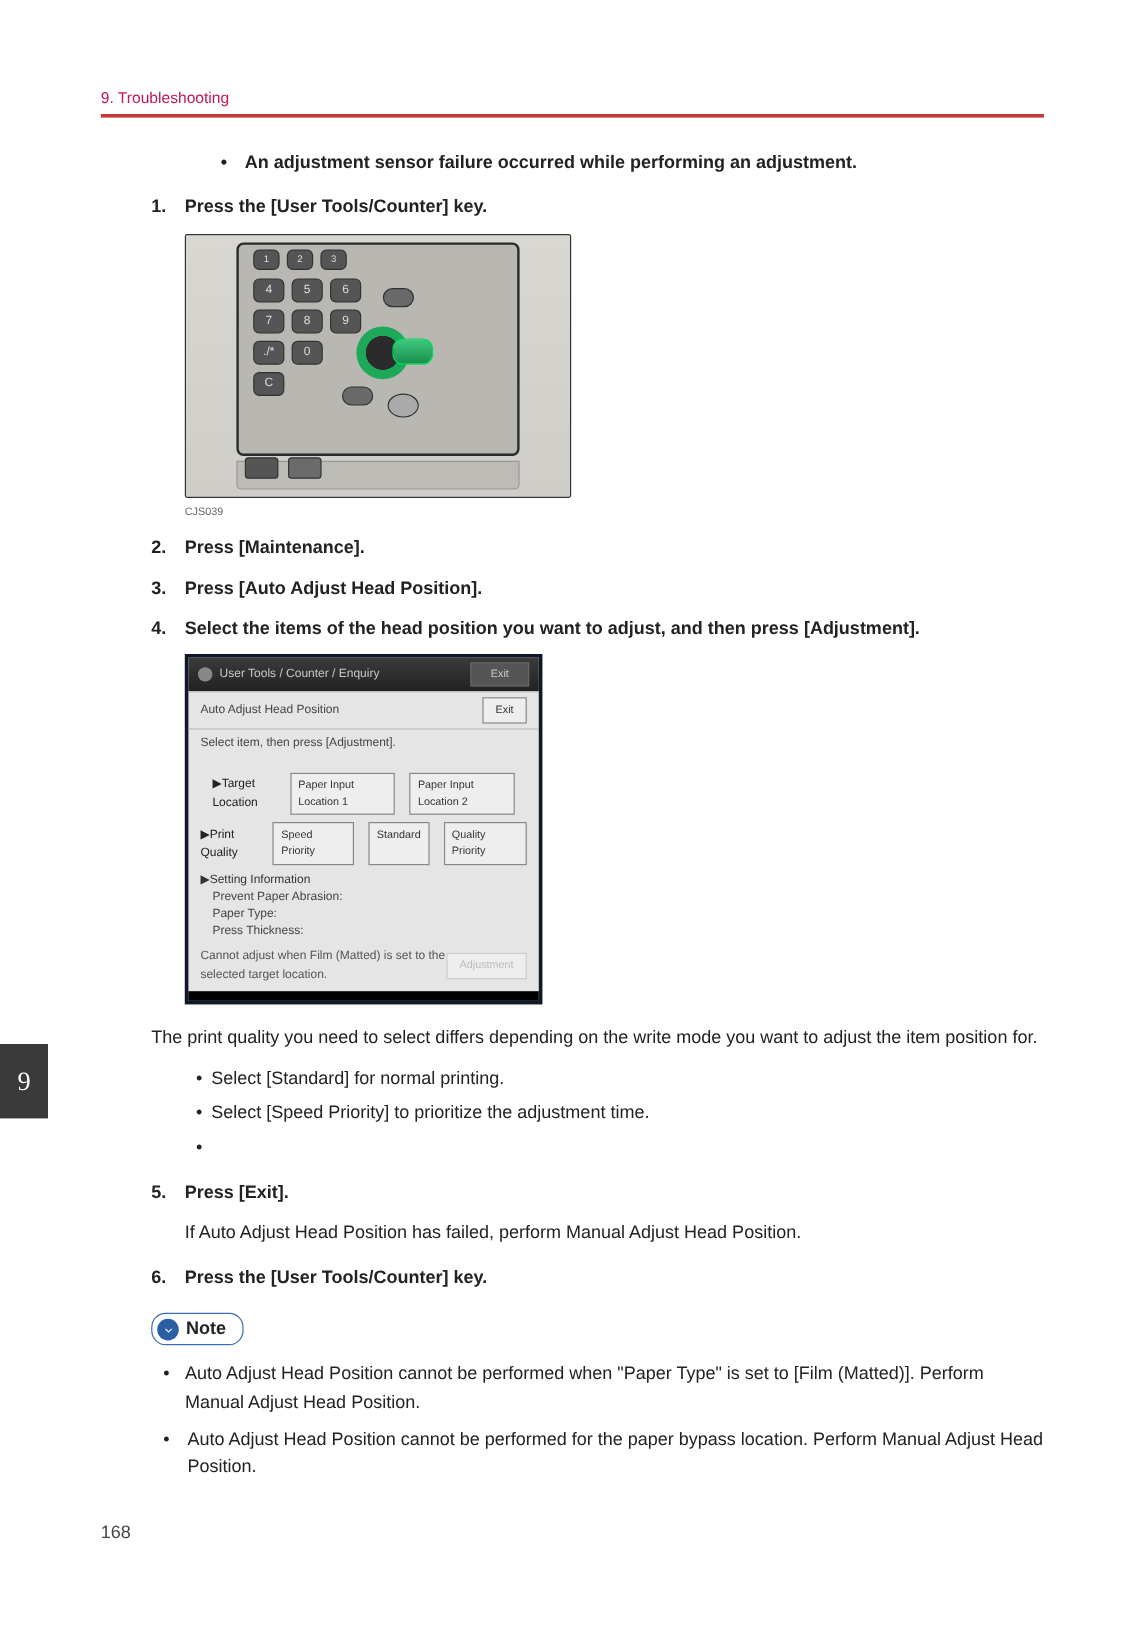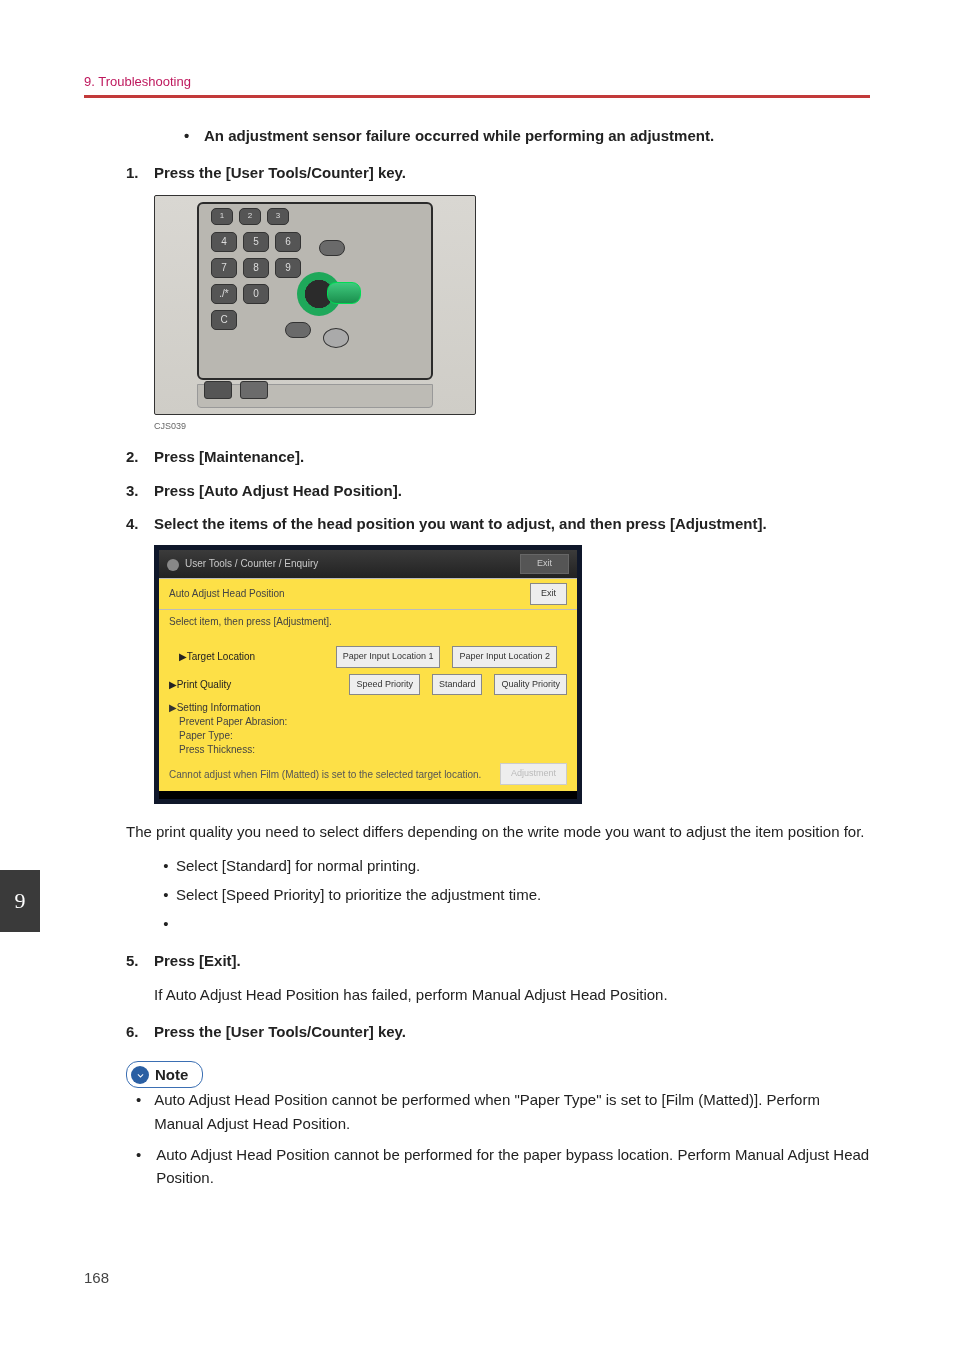--- a/index.html
+++ b/index.html
@@ -11,21 +11,21 @@
   .content { padding: 50px 84px 0 126px; font-size: 15px; color: #222; line-height: 1.55; }
   .bullet-line { display: flex; font-weight: 600; margin-bottom: 14px; margin-left: 58px; }
   .bullet-dot { width: 20px; }
   .step { display: flex; margin-bottom: 10px; }
   .step-num { width: 28px; font-weight: 700; color: #222; }
   .step-text { font-weight: 700; color: #222; }
   .step-body { margin-left: 28px; margin-top: 6px; margin-bottom: 14px; }
   .sub-bullets { margin-left: 10px; }
   .sub-bullets .row { display: flex; margin-bottom: 6px; }
   .sub-bullets .dash { width: 20px; text-align: center; }
-  .note-badge { display: inline-flex; align-items: center; border: 1.5px solid #3b6fb3; border-radius: 12px; padding: 1px 14px 1px 4px; margin: 8px 0 0 0; }
+  .note-badge { display: inline-flex; align-items: center; border: 1.5px solid #3b6fb3; border-radius: 12px; padding: 1px 14px 1px 4px; margin: 8px 0 12px 0; }
   .note-badge .circle { width: 18px; height: 18px; border-radius: 50%; background: #2a5fa3; display: inline-flex; align-items: center; justify-content: center; margin-right: 6px; }
   .note-badge .circle svg { width: 11px; height: 11px; fill: #fff; }
   .note-badge .txt { font-weight: 700; color: #222; font-size: 15px; }
   .note-bullets { margin-left: 10px; }
   .note-bullets .row { display: flex; margin-bottom: 8px; }
   .note-bullets .dash { width: 22px; text-align: left; }
   .side-tab { position: absolute; left: 0; top: 870px; width: 40px; height: 62px; background: #3a3a3a; color: #fff; display: flex; align-items: center; justify-content: center; font-family: Georgia, serif; font-size: 22px; }
   .pagenum { position: absolute; bottom: 68px; left: 84px; font-size: 15px; color: #444; }
 
   
@@ -36,21 +36,21 @@
   .kp.small { width: 22px; height: 17px; font-size: 8px; }
   .btn-round { position: absolute; border-radius: 14px; background: #6a6a6a; border: 1px solid #333; }
   .green-ring { position: absolute; width: 44px; height: 44px; border-radius: 50%; background: radial-gradient(#2b2b2b 0 45%, #1ea85a 46% 100%); }
   .start-btn { position: absolute; width: 34px; height: 22px; border-radius: 9px; background: linear-gradient(#3fc97e,#1a8f4d); border: 1px solid #0d5; color: #fff; font-size: 8px; text-align: center; }
   .bottom-slot { position: absolute; left: 42px; right: 42px; bottom: 6px; height: 24px; background: #bdbbb5; border: 1px solid #999; border-radius: 0 0 4px 4px; }
   .sq-btn { position: absolute; bottom: 8px; width: 28px; height: 18px; border-radius: 3px; background: #555; border: 1px solid #333; }
   .illus-caption { text-align: left; font-size: 9px; color: #666; margin-top: 5px; width: 322px; }
 
   
   .illus2 { margin: 10px 0 16px 28px; width: 374px; }
-  .dlg { width: 428px; border: 5px solid #0f172a; background: #fde047; font-size: 10px; }
+  .dlg { width: 298px; border: 3px solid #0f172a; background: #e5e5e5; font-size: 10px; }
   .dlg-top { background: linear-gradient(#3b3b3b,#222); color: #c8c8c8; padding: 4px 8px; display: flex; align-items: center; justify-content: space-between; }
   .dlg-top .gear { display: inline-block; width: 12px; height: 12px; background: #888; border-radius: 50%; margin-right: 6px; vertical-align: middle; }
   .dlg-exit { background: #555; color: #ccc; padding: 2px 16px; font-size: 9px; border: 1px solid #666; }
   .dlg-row { border-top: 1px solid #bbb; padding: 4px 10px; display: flex; align-items: center; justify-content: space-between; }
   .dlg-row .lab { color: #444; }
   .dlg-btns { display: flex; gap: 12px; }
   .dbtn { border: 1px solid #888; background: #eee; padding: 3px 10px; font-size: 9px; color: #333; }
   .dbtn.dis { color: #bbb; border-color: #ccc; }
   .dbtn.sm { padding: 3px 6px; }
   .dlg-body { padding: 6px 10px 2px 10px; }

